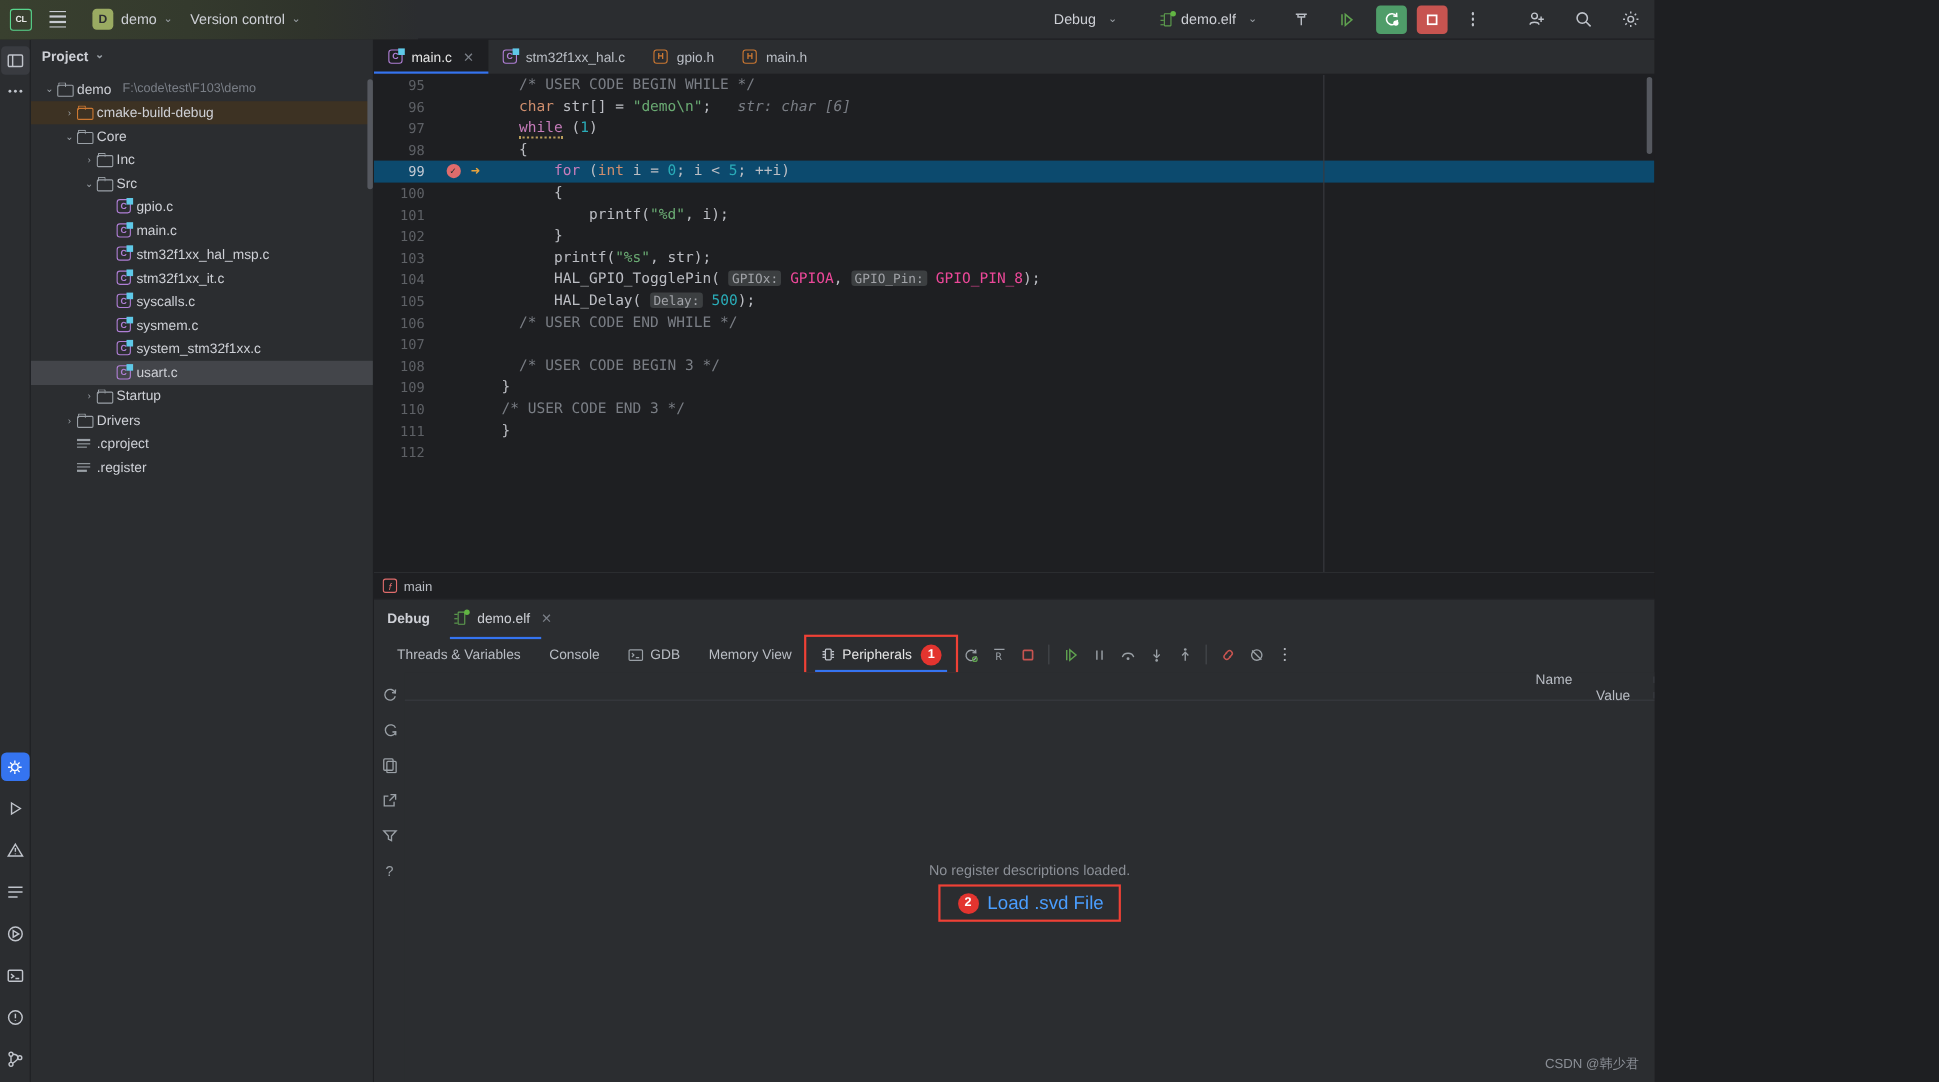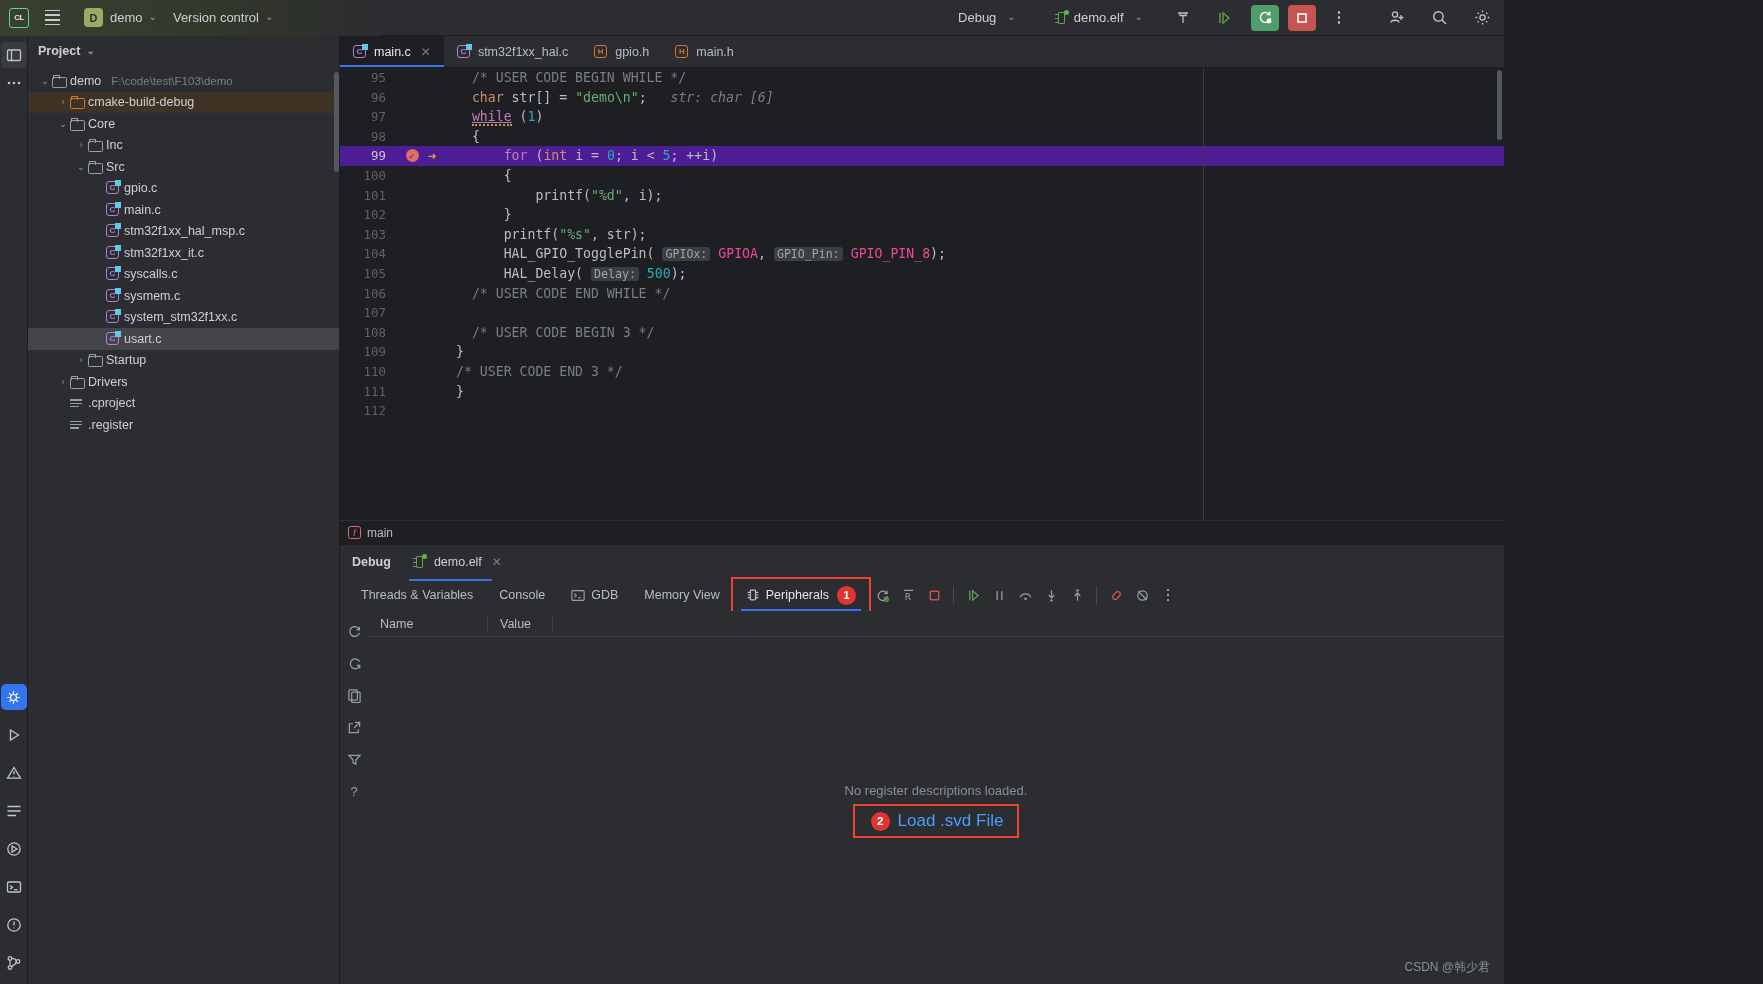--- a/index.html
+++ b/index.html
@@ -111,33 +111,33 @@
   .etab.active:after{content:"";position:absolute;left:0;right:0;bottom:0;height:2px;background:#3574f0;}
   .tab-x{color:#7a7f87;font-size:12px;margin-left:3px;}
 
   .codewrap{ flex:1; display:flex; min-height:0; position:relative; background:#1e1f22; overflow:hidden;}
   .codecol{ flex:1; position:relative; min-width:0;}
   .code{ font-family:"DejaVu Sans Mono", monospace; font-size:13.2px; line-height:19.6px; white-space:pre;}
   .ln{ height:19.6px; position:relative; display:flex; }
   .ln .num{ width:58px; min-width:58px; text-align:right; padding-right:12px; color:#5e6166; font-family:"DejaVu Sans Mono",monospace; font-size:12.4px; line-height:19.6px;}
   .ln .gut{ width:44px;min-width:44px; position:relative;}
   .ln .txt{ flex:1; line-height:19.6px; padding-left:14px;}
-  .ln.cur { background:#4c1d95; }
+  .ln.cur { background:#0c4a6e; }
   .ln.cur .num { color:#c4cad4; }
 
   .kw{color:#cf8e6d}
   .kw2{color:#c77dbb}
   .str{color:#6aab73}
   .num2{color:#2aacb8}
   .cmt{color:#7a7e85}
   .plain{color:#bcbec4}
   .hint{color:#7a7e85;font-style:italic}
   .param{background:#3c3f41;color:#a1a3a8;border-radius:3px;padding:0 3px;font-size:11.6px;}
   .const{color:#ec4899}
-  .squig{border-bottom:2px dotted #b89c5a;text-decoration:underline;}
+  .squig{border-bottom:2px dotted #b89c5a;}
 
   .bp{ position:absolute; left:8px; top:3px; width:13px;height:13px;border-radius:50%;background:#e06c6c; }
   .bp:after{content:"✓";position:absolute;left:3px;top:-2px;font-size:9px;color:#2b2d30;font-weight:bold;}
   .exec-arrow{ position:absolute; left:30px; top:1px; color:#e8a33d; font-size:14px; font-weight:bold;}
 
   .code-scroll-v{ position:absolute; right:2px; top:2px; width:5px; height:70px; background:#55585f;border-radius:3px;}
   .editor-split{position:absolute; right:300px; top:0; bottom:0; width:1px; background:#393b40;}
 
   .breadcrumb{ height:24px;min-height:24px; display:flex;align-items:center; gap:6px; padding-left:8px; font-size:12px;color:#b9bdc4; background:#1e1f22; border-top:1px solid #2b2d30;}
   .fico{width:13px;height:13px;border:1.3px solid #e06c6c;border-radius:2.5px;color:#e06c6c;font-size:8.5px;display:flex;align-items:center;justify-content:center;font-style:italic;}
@@ -164,21 +164,21 @@
     width:19px;height:19px;border-radius:50%;background:#e3342f;color:#fff;
     font-size:11.5px;font-weight:bold;display:flex;align-items:center;justify-content:center;
     margin-left:2px;
   }
   .dbg-sep{ width:1px;height:18px;background:#484a4f;margin:0 6px;}
   .dbg-ico{ width:26px;height:24px;display:flex;align-items:center;justify-content:center;cursor:pointer;}
 
   .dp-main{ flex:1; display:flex; min-height:0;}
   .dp-rail{ width:28px;min-width:28px; display:flex;flex-direction:column;align-items:center;padding-top:8px;gap:8px;}
   .dp-content{ flex:1; display:flex;flex-direction:column; background:#2b2d30; position:relative; min-width:0;}
-  .cols{ height:26px;min-height:26px; display:flex;align-items:flex-start; font-size:12.5px;color:#b9bdc4; border-bottom:1px solid #393b40;}
+  .cols{ height:26px;min-height:26px; display:flex;align-items:flex-end; font-size:12.5px;color:#b9bdc4; border-bottom:1px solid #393b40;flex-direction:column;}
   .col{ padding-left:12px; position:relative; height:26px; display:flex;align-items:center;}
   .col:after{content:"";position:absolute;right:0;top:4px;bottom:4px;width:1px;background:#393b40;}
   .col.c1{width:120px}
   .col.c2{width:65px}
   .col.c3{flex:1}
   .col.c3:after{display:none}
   .empty-area{ flex:1; display:flex;flex-direction:column;align-items:center;justify-content:center; gap:0px;}
   .empty-msg{ color:#8b8f96; font-size:13px; margin-bottom:6px;}
   .load-svd{ color:#4a9eff; font-size:17px; }
   .svd-box{ display:flex;align-items:center;gap:8px; border:2px solid #ef4136; padding:5px 14px; background:#2b2d30;}

